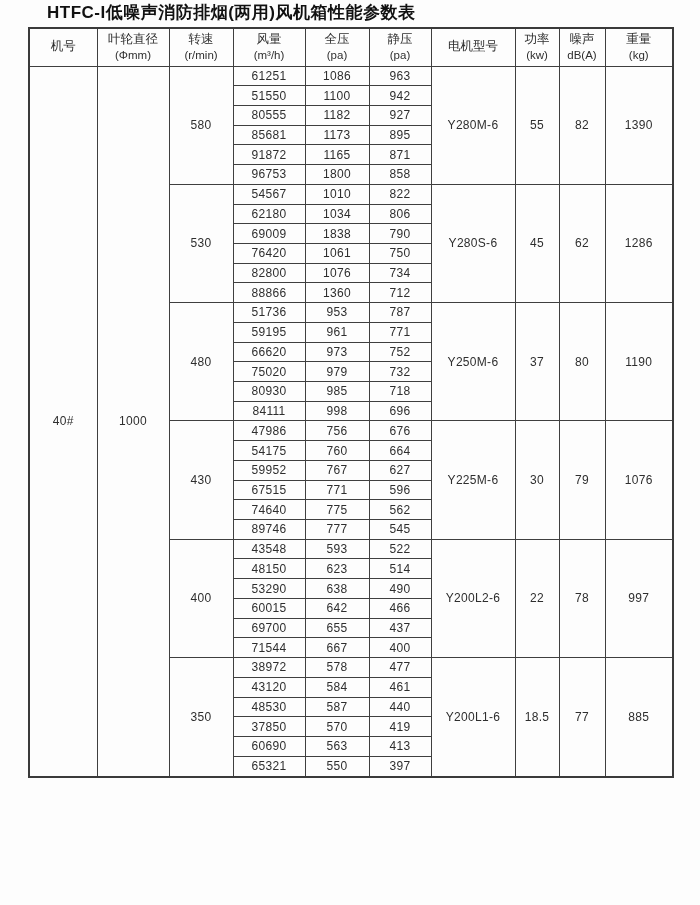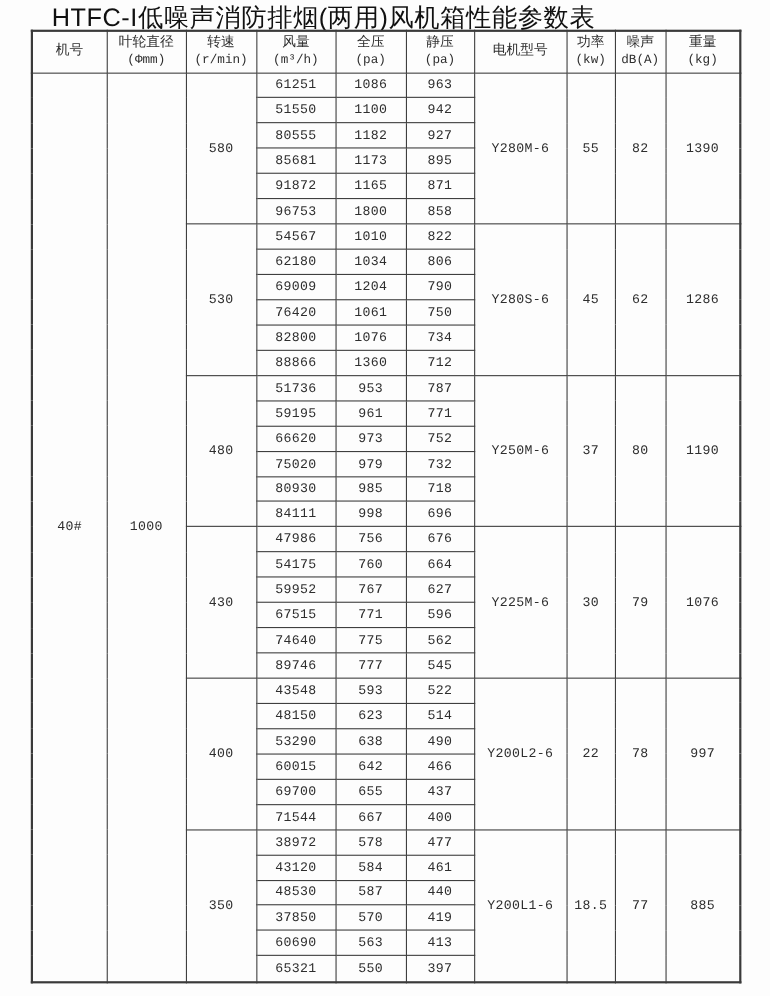--- a/index.html
+++ b/index.html
@@ -11,36 +11,35 @@
     font-family: "Liberation Sans", "DejaVu Sans", sans-serif;
     color: #2e2e2e;
     position: relative;
     overflow: hidden;
   }
   .page-title {
     position: absolute;
     left: 47px;
     top: 1px;
     margin: 0;
-    font-size: 23px;
-    font-weight: normal;
+    font-size: 17px;
+    font-weight: bold;
     letter-spacing: 0.5px;
     color: #111;
     white-space: nowrap;
   }
   table.spec {
     position: absolute;
     left: 28px;
     top: 27px;
     width: 644px;
-    height: 867px;
+    height: 751px;
     border-collapse: collapse;
     table-layout: fixed;
     border: 2px solid #3a3a3a;
-    font-family: Liberation Mono, monospace;
   }
   table.spec th, table.spec td {
     border: 1px solid #3f3f3f;
     text-align: center;
     vertical-align: middle;
     padding: 0;
     font-weight: normal;
     font-size: 12px;
     color: #2e2e2e;
     overflow: hidden;
@@ -160,21 +159,21 @@
         <td rowspan="6">62</td>
         <td rowspan="6">1286</td>
       </tr>
       <tr>
         <td>62180</td>
         <td>1034</td>
         <td>806</td>
       </tr>
       <tr>
         <td>69009</td>
-        <td>1204</td>
+        <td>1838</td>
         <td>790</td>
       </tr>
       <tr>
         <td>76420</td>
         <td>1061</td>
         <td>750</td>
       </tr>
       <tr>
         <td>82800</td>
         <td>1076</td>

